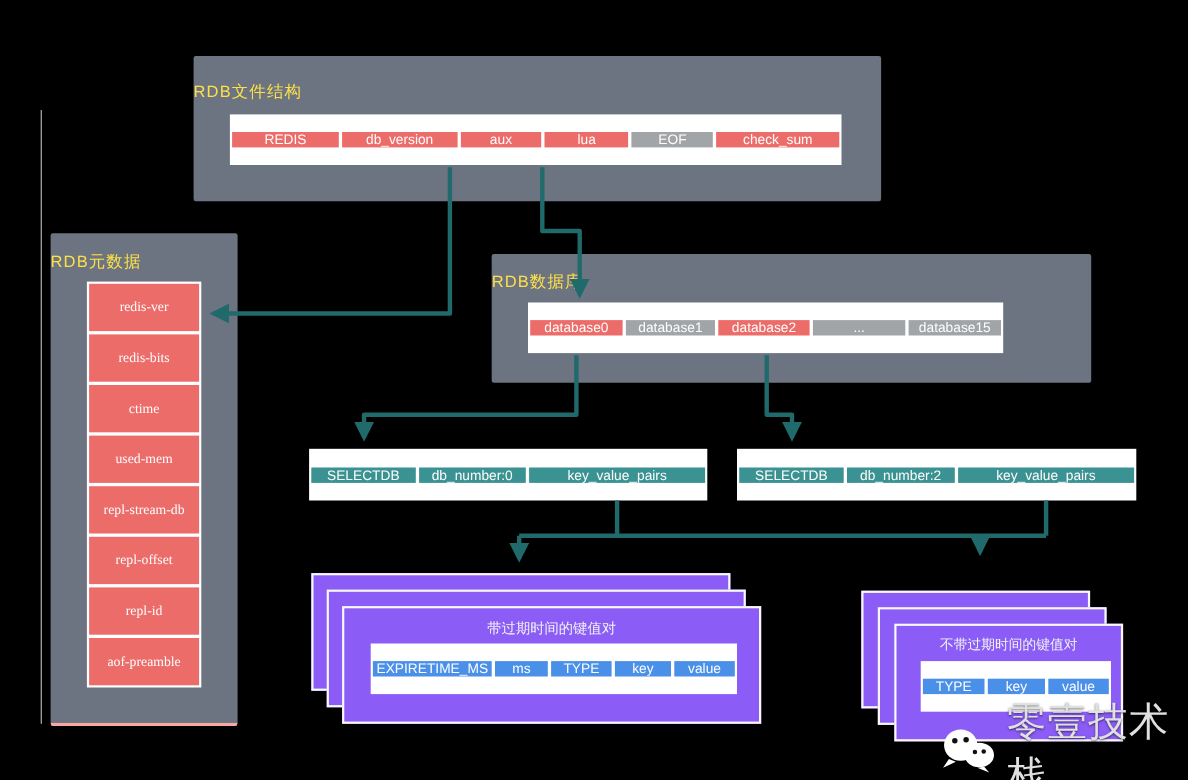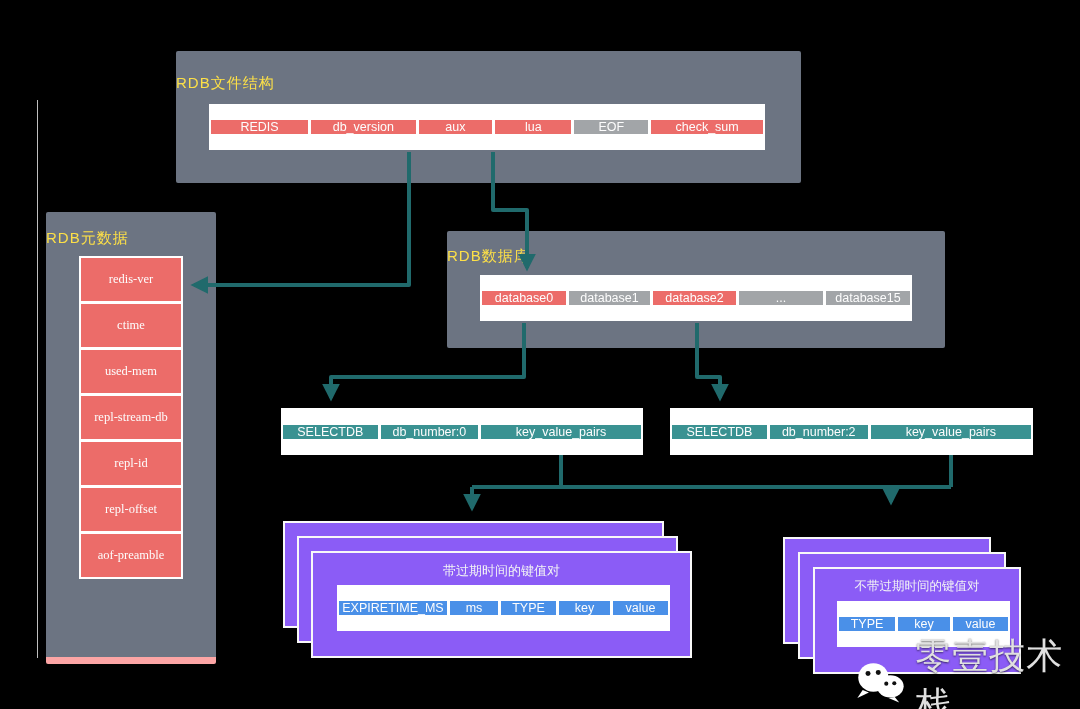--- a/index.html
+++ b/index.html
@@ -62,34 +62,35 @@
     <div class="cell-row" style="left:33px;top:53px;width:556px;height:46px;">
       <div class="cell red" style="flex:79">REDIS</div>
       <div class="cell red" style="flex:85">db_version</div>
       <div class="cell red" style="flex:60">aux</div>
       <div class="cell red" style="flex:62">lua</div>
       <div class="cell gray" style="flex:60">EOF</div>
       <div class="cell red" style="flex:91">check_sum</div>
     </div>
   </div>
 
-  <div class="box" style="left:46px;top:212px;width:170px;height:445px;border-bottom:7px solid #fca5a5;">
+  <div class="box" style="left:46px;top:212px;width:170px;height:445px;border-bottom:3px solid #fca5a5;">
     <div class="box-title" style="top:17px;">RDB元数据</div>
     <div class="cell-col" style="left:33px;top:44px;width:104px;font-family:Liberation Serif, serif;">
       <div class="cell red">redis-ver</div>
+      <div class="cell red">redis-bits</div>
       <div class="cell red">ctime</div>
       <div class="cell red">used-mem</div>
       <div class="cell red">repl-stream-db</div>
+      <div class="cell red">repl-offset</div>
       <div class="cell red">repl-id</div>
-      <div class="cell red">repl-offset</div>
       <div class="cell red">aof-preamble</div>
     </div>
   </div>
 
-  <div class="box" style="left:447px;top:231px;width:498px;height:117px;">
+  <div class="box" style="left:447px;top:231px;width:498px;height:117px;padding-left:47px;">
     <div class="box-title" style="top:16px;">RDB数据库</div>
     <div class="cell-row" style="left:33px;top:44px;width:432px;height:46px;">
       <div class="cell red" style="flex:85">database0</div>
       <div class="cell gray" style="flex:82">database1</div>
       <div class="cell red" style="flex:84">database2</div>
       <div class="cell gray" style="flex:85">...</div>
       <div class="cell gray" style="flex:85">database15</div>
     </div>
   </div>
 

